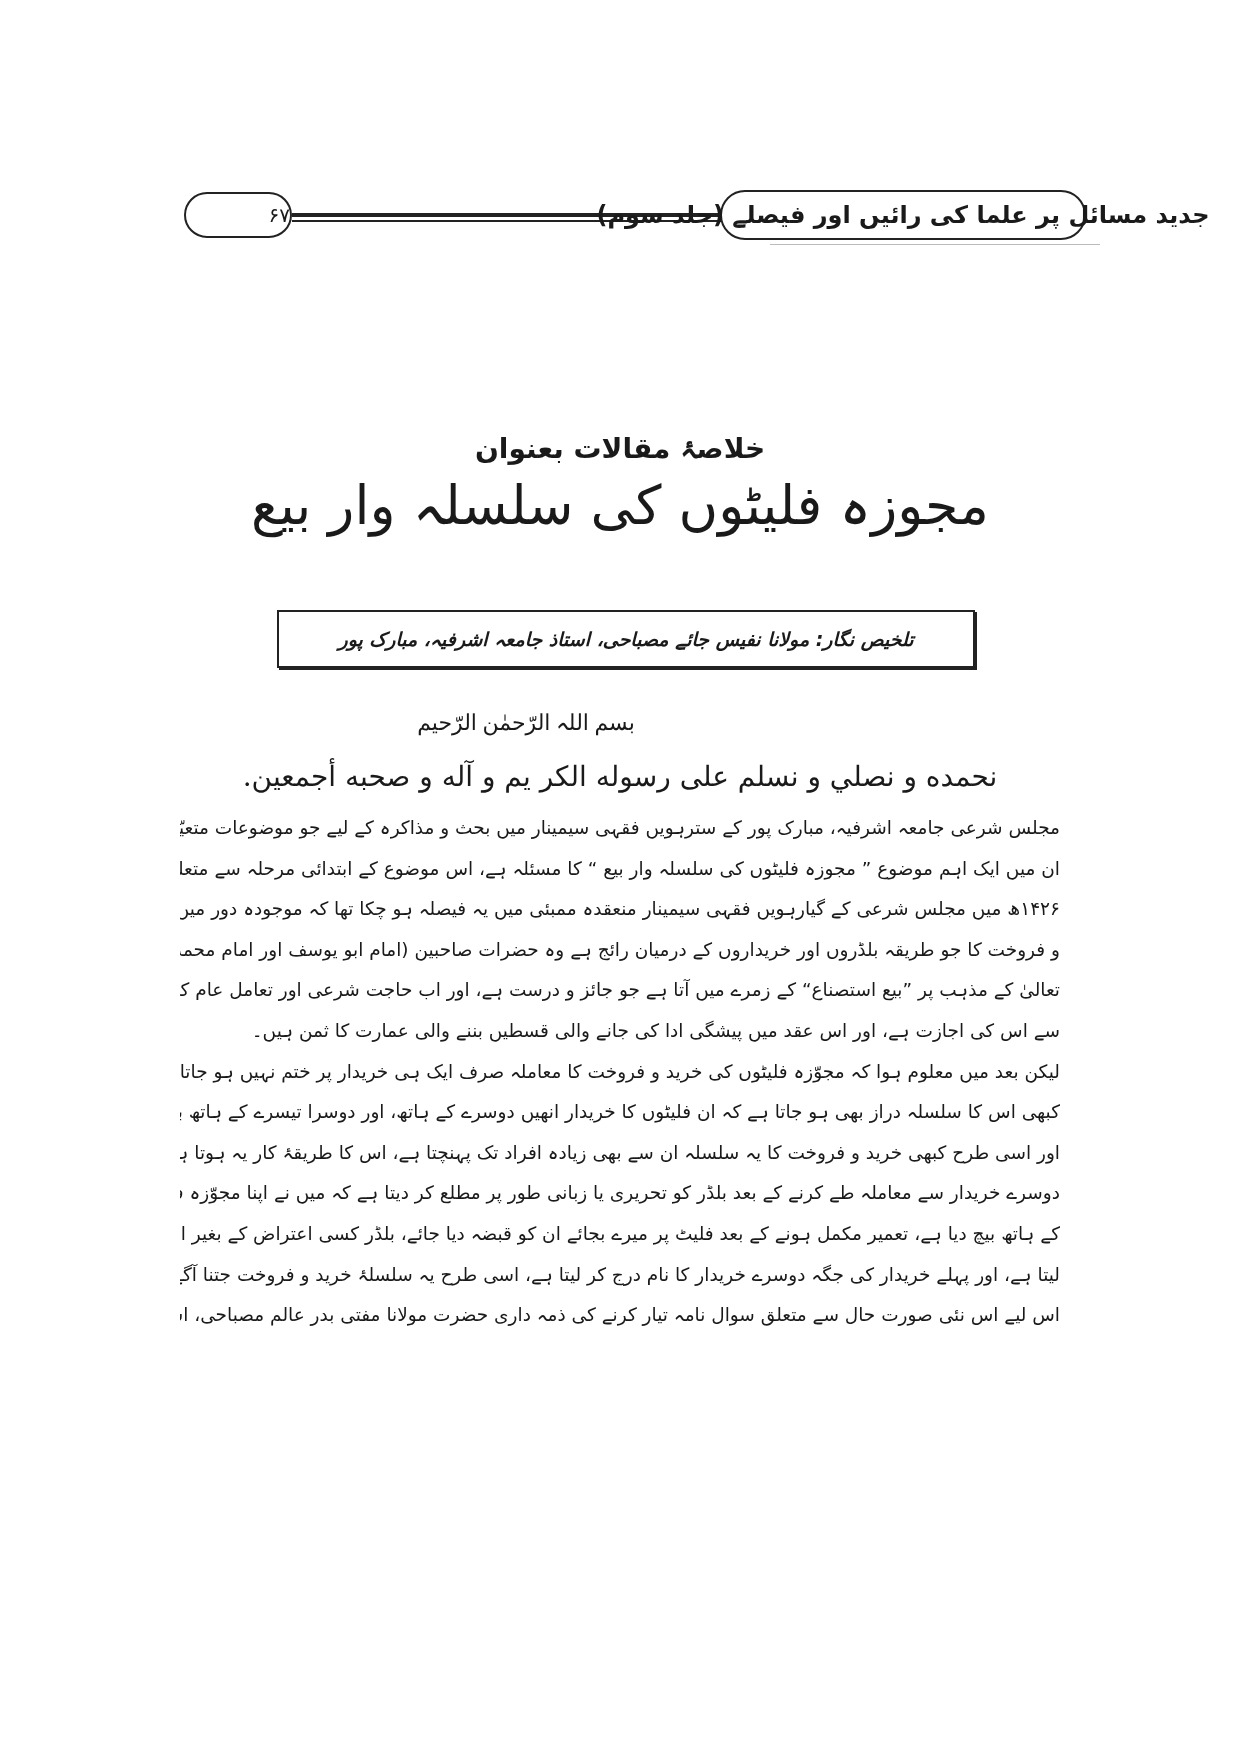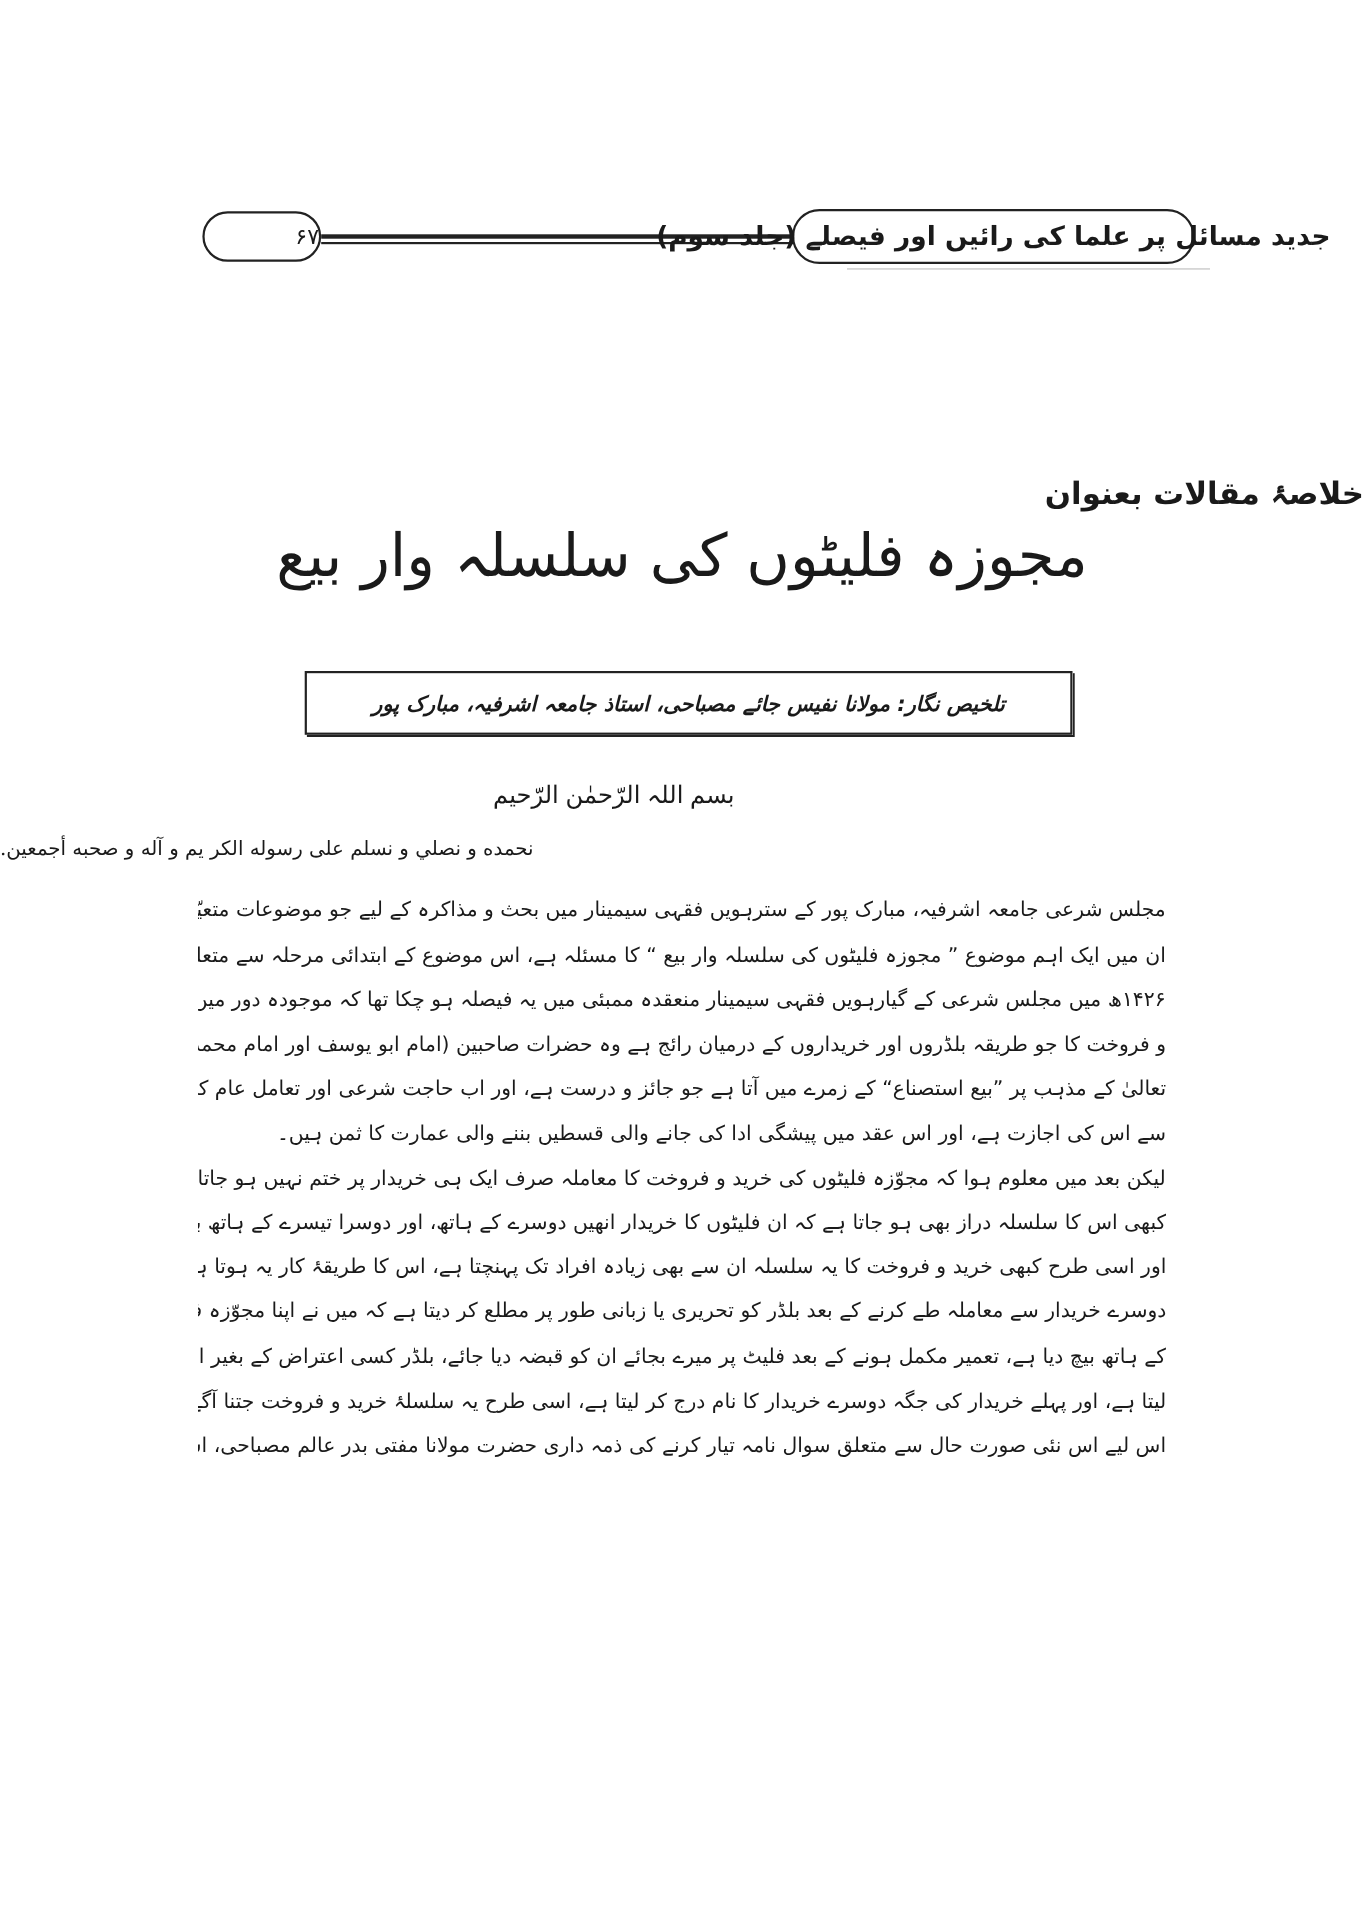--- a/index.html
+++ b/index.html
@@ -14,34 +14,34 @@
   .hdr-line { position: absolute; left: 292px; width: 430px; background: #222; }
   .hdr-line.l1 { top: 213px; height: 4px; }
   .hdr-line.l2 { top: 220px; height: 2px; }
   .hdr-title { position: absolute; left: 720px; top: 190px; width: 366px; height: 50px;
                border: 2px solid #222; border-radius: 26px; box-sizing: border-box;
                display: flex; align-items: center; justify-content: center;
                font-size: 24px; font-weight: bold; white-space: nowrap; }
   .hdr-rule { position: absolute; left: 770px; top: 244px; width: 330px; height: 1px; background: #bbb; }
 
   
-  .kicker { position: absolute; left: 0; width: 1240px; top: 432px; 
+  .kicker { position: absolute; left: 0; width: 1240px; top: 432px; text-align: center;
             font-size: 28px; font-weight: bold; }
   .main-title { position: absolute; left: 0; width: 1240px; top: 476px; text-align: center;
                 font-size: 54px; font-weight: normal; line-height: 1.1; }
 
   .author-box { position: absolute; left: 277px; top: 610px; width: 698px; height: 58px;
                 border: 2px solid #222; box-shadow: 2px 2px 0 #222; box-sizing: border-box;
                 display: flex; align-items: center; justify-content: center;
                 font-size: 19px; font-weight: bold; font-style: italic; }
 
   .bismillah { position: absolute; left: 0; width: 1052px; top: 710px; text-align: center;
-               font-family: Liberation Sans, sans-serif; font-size: 22px; padding-left: 32px; }
-  .praise { position: absolute; left: 0; width: 1240px; top: 760px; text-align: left;
-            font-family: "DejaVu Serif", serif; font-size: 18px; }
+               font-family: Liberation Serif, serif; font-size: 22px; }
+  .praise { position: absolute; left: 0; width: 1240px; top: 760px; text-align: center;
+            font-family: "DejaVu Serif", serif; font-size: 28px; }
 
   .body { position: absolute; left: 180px; width: 880px; top: 808px; }
   .line { height: 40.6px; line-height: 40.6px; font-size: 18.5px; white-space: nowrap;
           text-align: justify; text-align-last: justify; overflow: hidden; }
   .line.last { text-align-last: right; }
   .line.indent { padding-right: 0; }
 </style>
 </head>
 <body>
 

